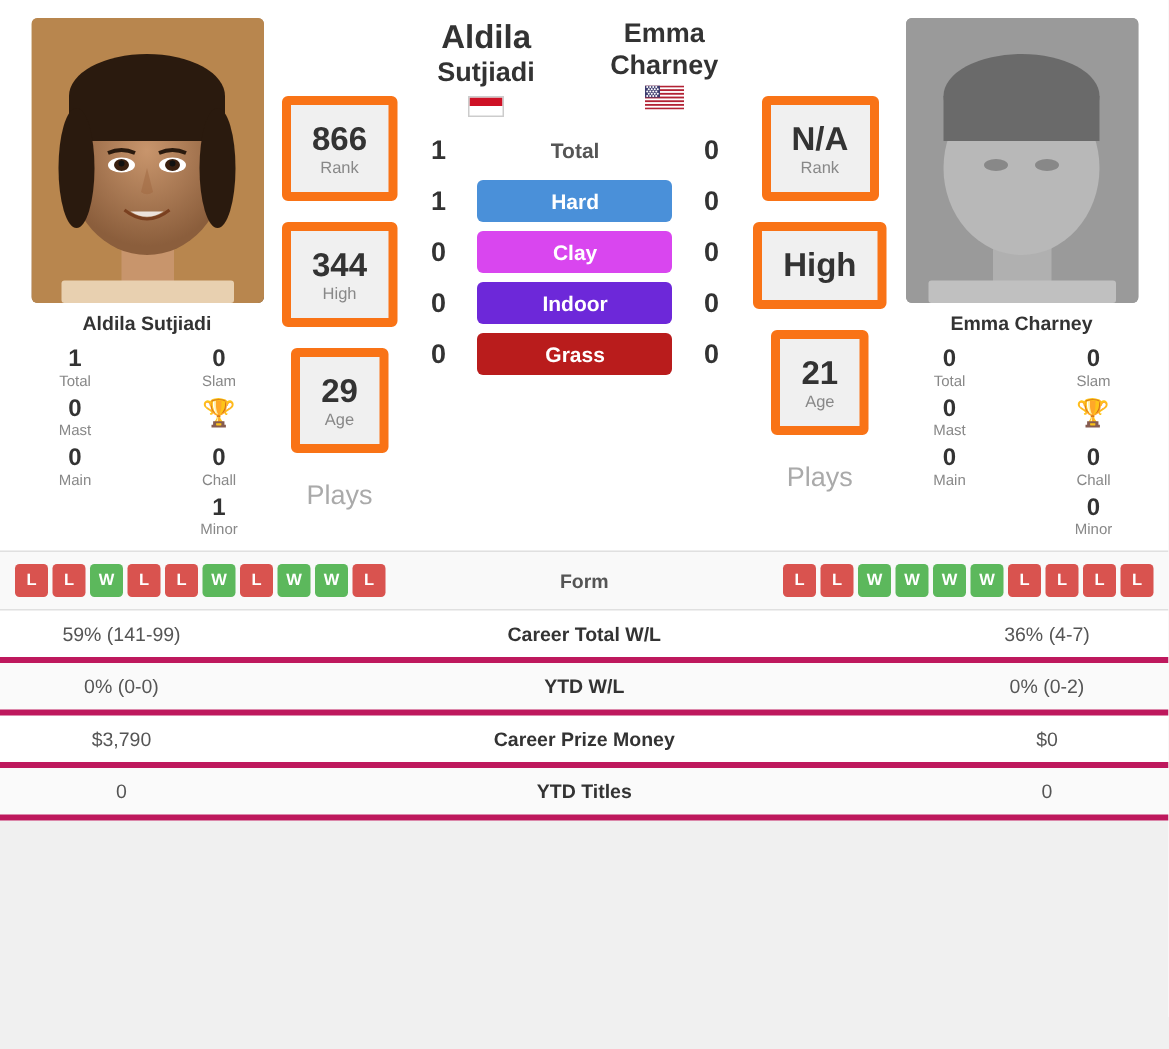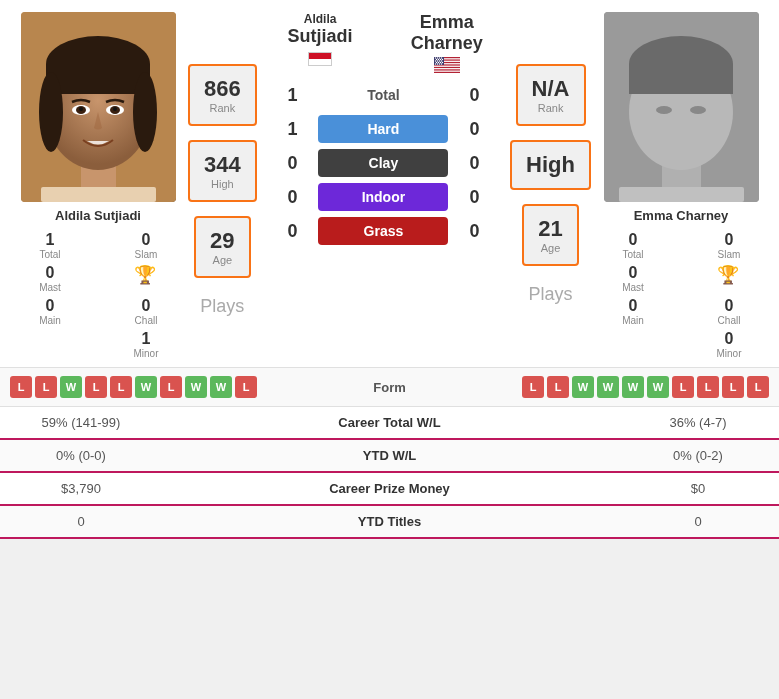--- a/index.html
+++ b/index.html
@@ -87,21 +87,21 @@
       border: 1px solid #ccc;
     }
 
     .name-flag-block {
       display: flex;
       flex-direction: column;
       align-items: center;
       flex: 1;
     }
     .badge-hard { background: #4a90d9; }
-    .badge-clay { background: #404040; }
+    .badge-clay { background: #d946ef; }
     .badge-indoor { background: #6d28d9; }
     .badge-grass { background: #b91c1c; }
 
     .plays-label {
       font-size: 18px;
       color: #aaa;
       margin-top: 4px;
     }
 
     
@@ -144,21 +144,21 @@
 
     
     .stats-rows {
       border-top: 1px solid #e0e0e0;
     }
     .stats-data-row {
       display: flex;
       align-items: center;
       justify-content: space-between;
       padding: 8px 16px;
-      border-bottom: 2px solid #be185d;
+      border-bottom: 4px solid #be185d;
     }
     .stats-data-row:nth-child(even) {
       background: #fafafa;
     }
     .stats-data-left, .stats-data-right {
       font-size: 13px;
       color: #555;
       min-width: 130px;
       text-align: center;
     }
@@ -219,21 +219,21 @@
       text-align: center;
       padding: 6px 0;
       border-radius: 4px;
       font-size: 14px;
       font-weight: bold;
       color: #fff;
     }
 
     .left-stat-box, .right-stat-box {
       background: #f0f0f0;
-      border: 2px solid #f97316;
+      border: 6px solid #f97316;
       border-radius: 4px;
       padding: 10px 14px;
       text-align: center;
       margin-bottom: 8px;
     }
     .box-big {
       font-size: 22px;
       font-weight: bold;
       color: #333;
     }
@@ -353,21 +353,21 @@
         <div class="box-big">29</div>
         <div class="box-label">Age</div>
       </div>
       <div class="plays-label">Plays</div>
     </div>
 
     <div class="center-col">
 
       <div class="player-names-top">
         <div class="name-flag-block">
-          <div style="font-size:12px;font-weight:bold;color:#333;text-align:center;">Aldila</div>
+          <div style="font-size:22px;font-weight:bold;color:#333;text-align:center;">Aldila</div>
           <div style="font-size:18px;font-weight:bold;color:#333;text-align:center;">Sutjiadi</div>
           <div style="display:flex;justify-content:center;margin-top:3px;">
             <div class="flag-img flag-indonesia"></div>
           </div>
         </div>
         <div class="name-flag-block">
           <div style="font-size:18px;font-weight:bold;color:#333;text-align:center;">Emma</div>
           <div style="font-size:18px;font-weight:bold;color:#333;text-align:right;">Charney</div>
           <div style="display:flex;justify-content:center;margin-top:3px;">
 

